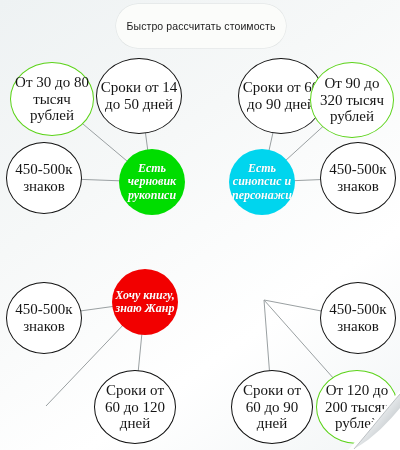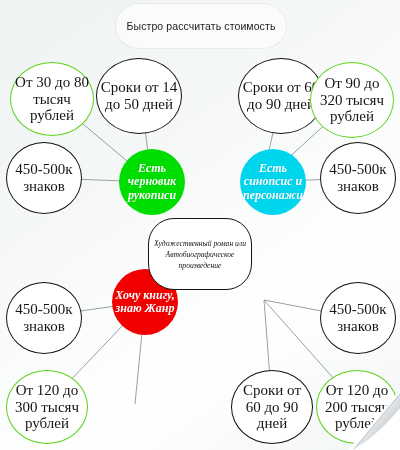--- a/index.html
+++ b/index.html
@@ -184,53 +184,50 @@
   </div>
 
   <div class="node sat green-rim" style="left:310px; top:62px; width:84px; height:76px;">
     <span class="lbl">От 90 до 320 тысяч рублей</span>
   </div>
 
   <div class="node sat" style="left:320px; top:142px; width:76px; height:72px;">
     <span class="lbl">450-500к знаков</span>
   </div>
 
-  <div class="node hub cyan" style="left:240px; top:149px; width:66px; height:66px;">
+  <div class="node hub cyan" style="left:229px; top:149px; width:66px; height:66px;">
     <span class="lbl">Есть синопсис и персонажи</span>
   </div>
 
   <div class="node sat" style="left:6px; top:282px; width:76px; height:72px;">
     <span class="lbl">450-500к знаков</span>
   </div>
 
-  <div class="node sat green-rim" style="left:6px; top:370px; width:82px; height:74px;">
-    <span class="lbl">От 120 до 300 тысяч рублей</span>
-  </div>
-
+
+  <div class="node sat" style="left:94px; top:370px; width:82px; height:74px;">
+    <span class="lbl">Сроки от 60 до 120 дней</span>
+  </div>
 
   <div class="node hub red" style="left:112px; top:269px; width:66px; height:66px;">
     <span class="lbl">Хочу книгу, знаю Жанр</span>
   </div>
 
   <div class="node sat" style="left:320px; top:282px; width:76px; height:72px;">
     <span class="lbl">450-500к знаков</span>
   </div>
 
   <div class="node sat" style="left:231px; top:370px; width:82px; height:74px;">
     <span class="lbl">Сроки от 60 до 90 дней</span>
   </div>
 
   <div class="node sat green-rim" style="left:316px; top:370px; width:82px; height:74px;">
     <span class="lbl">От 120 до 200 тысяч рублей</span>
   </div>
 
 
-  <div id="center-box">
-    <span class="lbl">Художественный роман или Автобиографическое произведение</span>
-  </div>
 
   <svg id="page-curl" viewBox="0 0 66 62" xmlns="http://www.w3.org/2000/svg">
     <defs>
       <linearGradient id="curlGrad" x1="0" y1="0" x2="1" y2="1">
         <stop offset="0%" stop-color="#ffffff"></stop>
         <stop offset="45%" stop-color="#e9ecee"></stop>
         <stop offset="100%" stop-color="#9fa6aa"></stop>
       </linearGradient>
     </defs>
     <path d="M66 2 L14 62 L66 62 Z" fill="#ffffff"></path>

